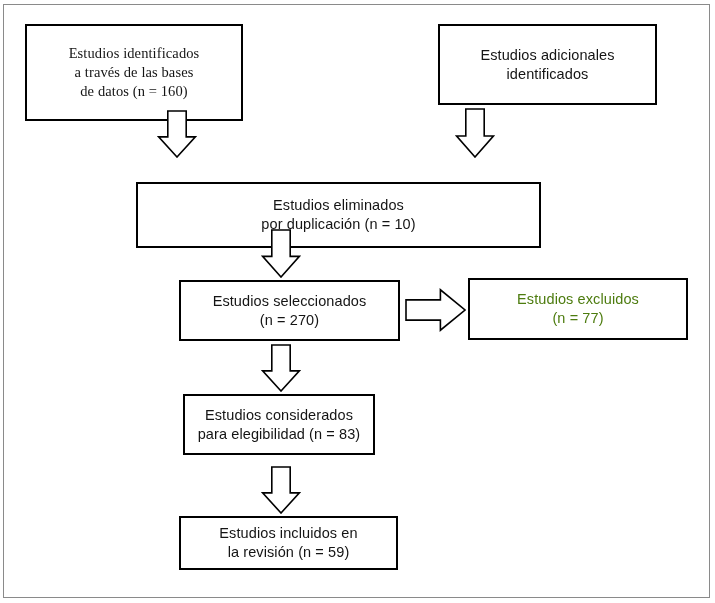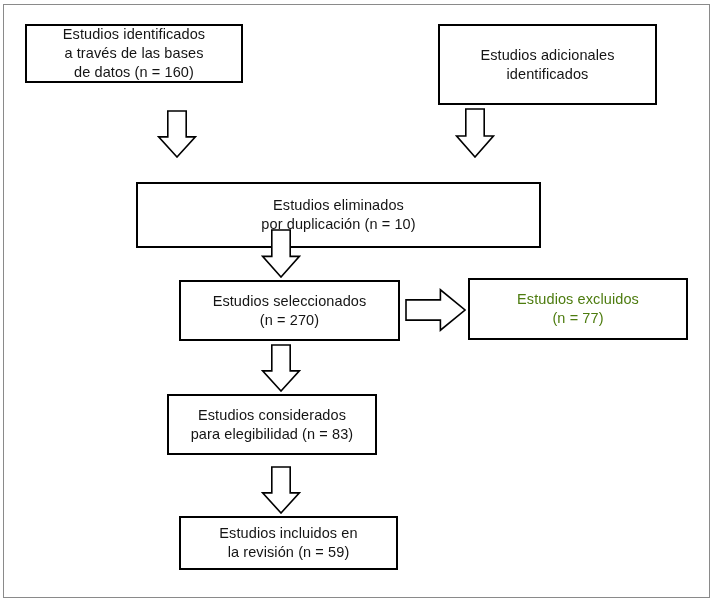--- a/index.html
+++ b/index.html
@@ -55,42 +55,42 @@
   .arrow svg {
     display: block;
   }
 </style>
 </head>
 <body>
 
 <div id="canvas">
   <div class="frame"></div>
 
-  <div class="node" id="node-0" style="left: 25px; top: 24px; width: 218px; height: 59px; border-color: rgb(0, 0, 0); color: rgb(20, 20, 20);">
+  <div class="node" id="node-0" style="left: 25px; top: 24px; width: 218px; height: 97px; border-color: rgb(0, 0, 0); color: rgb(20, 20, 20); font-family: Liberation Serif, serif;">
     <span class="txt">Estudios identificados
 a través de las bases
 de datos (n = 160)</span>
   </div>
   <div class="node" id="node-1" style="left: 438px; top: 24px; width: 219px; height: 81px; border-color: rgb(0, 0, 0); color: rgb(20, 20, 20);">
     <span class="txt">Estudios adicionales
 identificados</span>
   </div>
   <div class="node" id="node-2" style="left: 136px; top: 160px; width: 405px; height: 66px; border-color: rgb(0, 0, 0); color: rgb(20, 20, 20); margin-top: 22px;">
     <span class="txt">Estudios eliminados
 por duplicación (n = 10)</span>
   </div>
   <div class="node" id="node-3" style="left: 179px; top: 280px; width: 221px; height: 61px; border-color: rgb(0, 0, 0); color: rgb(20, 20, 20);">
     <span class="txt">Estudios seleccionados
 (n = 270)</span>
   </div>
   <div class="node" id="node-4" style="left: 468px; top: 278px; width: 220px; height: 62px; border-color: rgb(0, 0, 0); color: #4d7c0f;">
     <span class="txt">Estudios excluidos
 (n = 77)</span>
   </div>
-  <div class="node" id="node-5" style="left: 167px; top: 394px; width: 210px; height: 61px; border-color: rgb(0, 0, 0); color: rgb(20, 20, 20);">
+  <div class="node" id="node-5" style="left: 183px; top: 394px; width: 192px; height: 61px; border-color: rgb(0, 0, 0); color: rgb(20, 20, 20);">
     <span class="txt">Estudios considerados
 para elegibilidad (n = 83)</span>
   </div>
   <div class="node" id="node-6" style="left: 179px; top: 516px; width: 219px; height: 54px; border-color: rgb(0, 0, 0); color: rgb(20, 20, 20);">
     <span class="txt">Estudios incluidos en
 la revisión (n = 59)</span>
   </div>
 
   <div class="arrow" id="arrow-0" style="left: 157px; top: 110px;">
       <svg width="40" height="48" viewBox="0 0 40 48">

